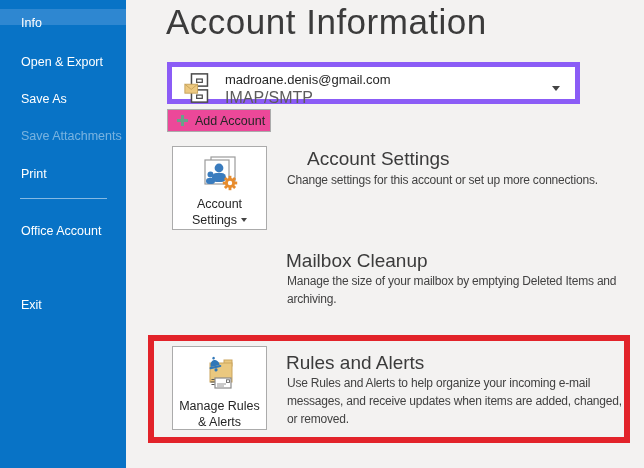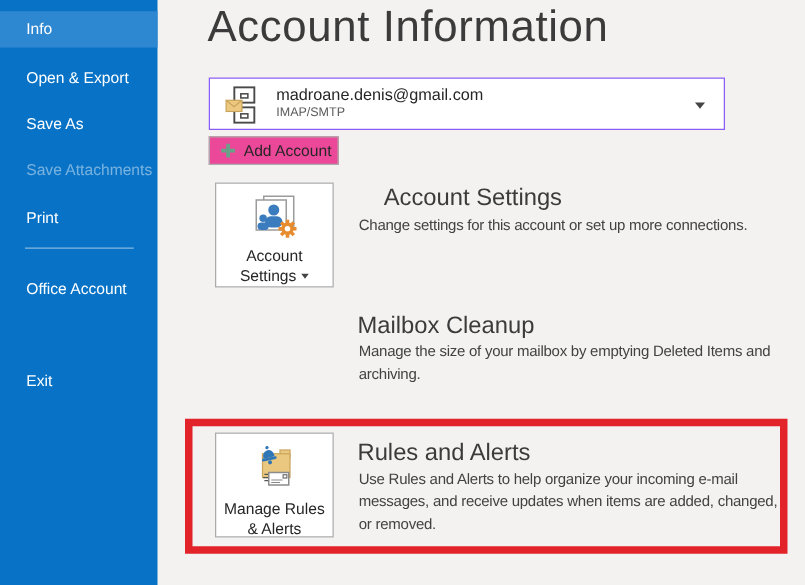--- a/index.html
+++ b/index.html
@@ -16,45 +16,45 @@
   .sidebar {
     position:absolute; left:0; top:0; width:126px; height:468px;
     background:#0873c6;
   }
   .nav-item {
     position:absolute; left:0; width:126px; height:26px;
     padding-left:21px; line-height:26px;
     color:#ffffff; font-size:12.5px; cursor:pointer;
     white-space:nowrap;
   }
-  .nav-item.selected { top:9px; height:29px; line-height:29px; background:#2e87d1; }
+  .nav-item.selected { top:9px; height:16px; line-height:29px; background:#2e87d1; }
   .nav-item.disabled { color:rgba(255,255,255,0.45); cursor:default; }
   .nav-divider {
     position:absolute; left:20px; top:198px; width:87px; height:1px;
     background:rgba(255,255,255,0.5);
   }
 
   
   .page-title {
     position:absolute; left:166px; top:2px;
     font-size:35px; font-weight:300; line-height:40px;
     color:#3b3b3b; letter-spacing:0.5px; white-space:nowrap;
   }
 
   .account-select {
     position:absolute; left:167px; top:62px; width:413px; height:42px;
-    background:#ffffff; border:1px solid #8b5cf6; cursor:pointer;
+    background:#ffffff; border:5px solid #8b5cf6; cursor:pointer;
   }
   .account-select .acct-icon { position:absolute; left:11px; top:5px; }
   .acct-email {
     position:absolute; left:53px; top:5px; font-size:13px; color:#262626;
     white-space:nowrap;
   }
   .acct-protocol {
-    position:absolute; left:53px; top:22px; font-size:10px; color:#5c5c5c;
+    position:absolute; left:53px; top:22px; font-size:16px; color:#5c5c5c;
     white-space:nowrap;
   }
   .select-caret {
     position:absolute; right:15px; top:19px; width:0; height:0;
     border-left:4.5px solid transparent; border-right:4.5px solid transparent;
     border-top:5px solid #444;
   }
 
   .add-account-btn {
     position:absolute; left:167px; top:109px; width:104px; height:23px;

